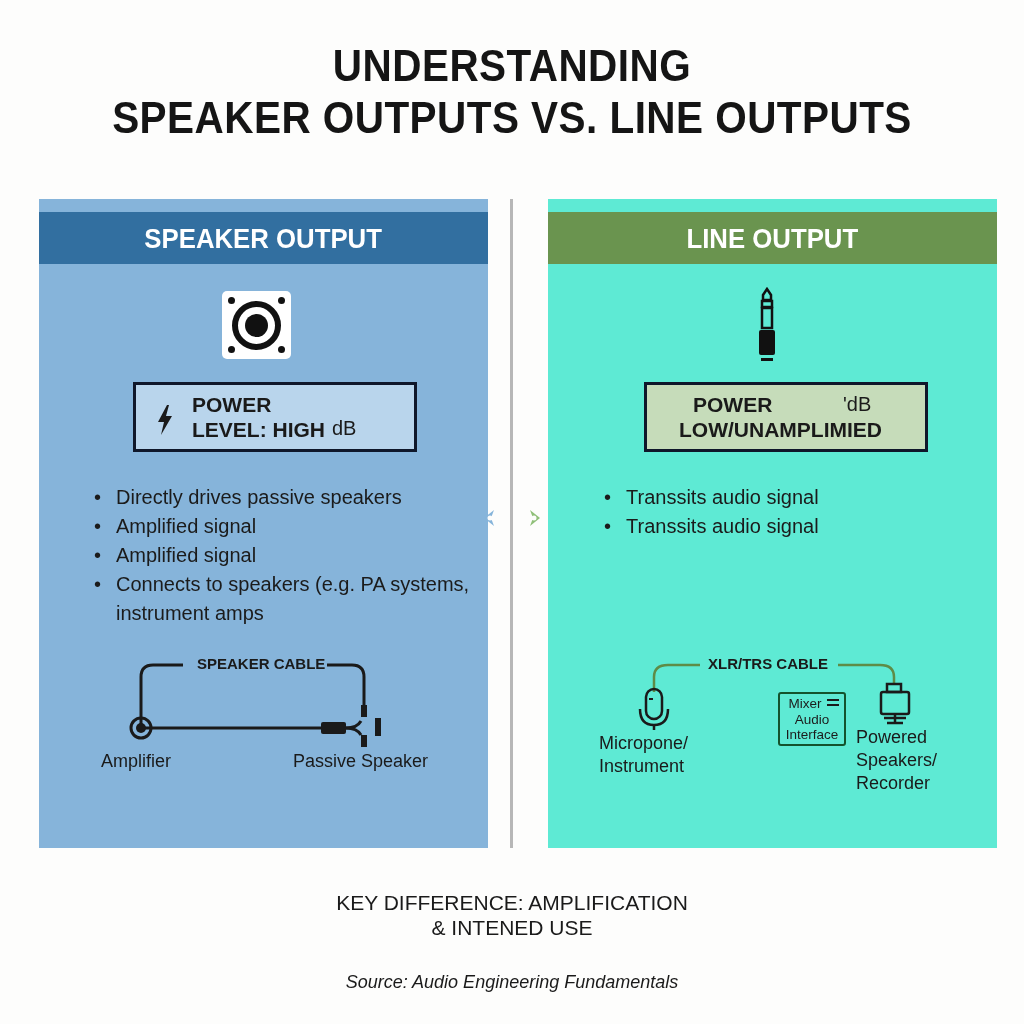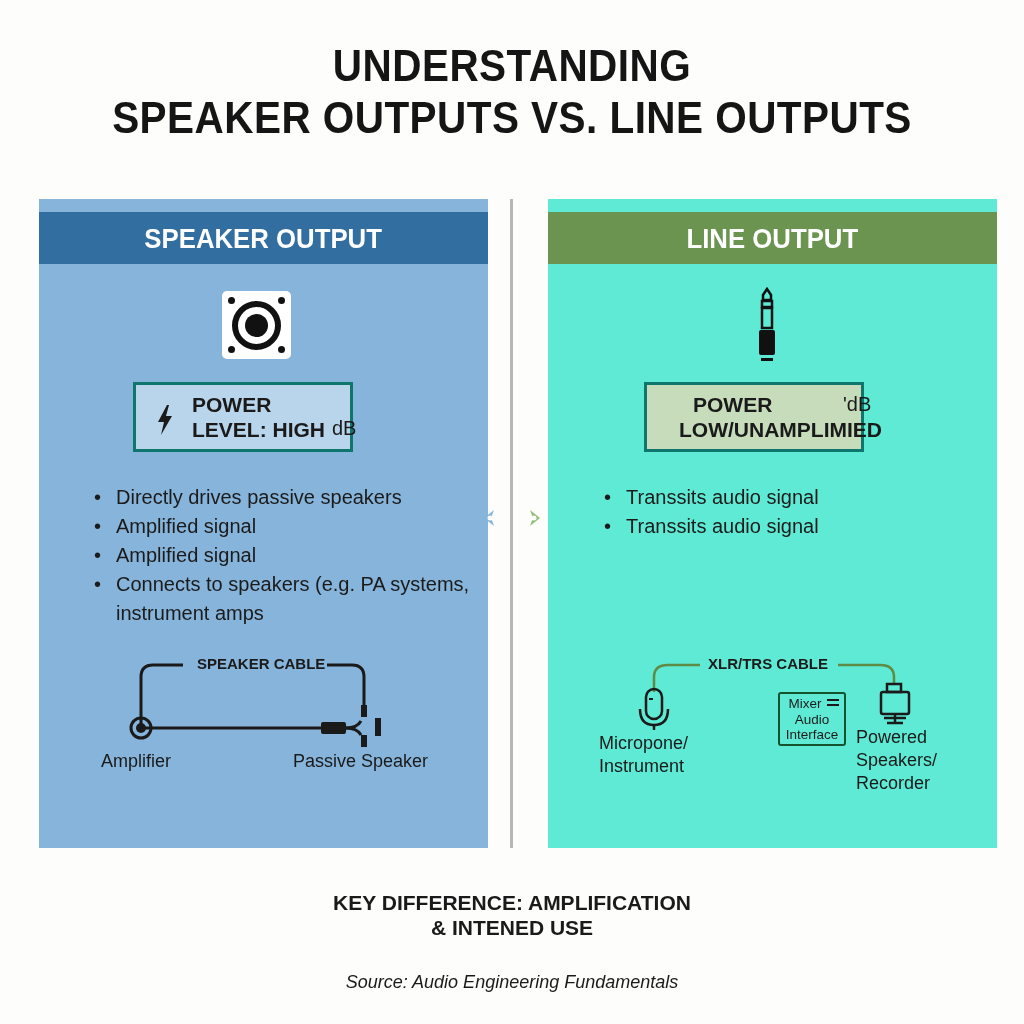--- a/index.html
+++ b/index.html
@@ -32,22 +32,22 @@
   .speaker-icon .dot { position:absolute; width:7px; height:7px; background:#111; border-radius:50%; }
   .speaker-icon .ring {
     position:absolute; left:10px; top:10px; width:37px; height:37px; border:6px solid #111; border-radius:50%;
   }
   .speaker-icon .core {
     position:absolute; left:23px; top:23px; width:23px; height:23px; background:#111; border-radius:50%;
   }
   .jack-icon { position:absolute; left:205px; top:88px; width:28px; height:76px; }
 
   .power-box {
-    position:absolute; top:183px; width:220px; height:70px;
-    border:3px solid #0f766e; box-sizing:border-box;
+    position:absolute; top:183px; width:284px; height:70px;
+    border:3px solid #0f172a; box-sizing:border-box;
   }
   .left .power-box { left:94px; background:#b9d5ec; }
   .right .power-box { left:96px; background:#c6dcba; }
   .power-line { position:absolute; font-weight:bold; font-size:21px; color:#1a1a1a; white-space:nowrap; }
   .db { position:absolute; font-size:20px; color:#1a1a1a; }
   .bolt { position:absolute; left:20px; top:20px; width:18px; height:30px; }
 
   .bullets {
     position:absolute; margin:0; padding:0; list-style:none; font-size:20px; line-height:29px; color:#1b1b1b;
   }
@@ -65,21 +65,21 @@
     border:2px solid #14532d; border-radius:3px; box-sizing:border-box;
     font-size:13.5px; line-height:15.5px; text-align:center; padding-top:2px;
   }
   .mixer-box .eq { position:absolute; right:5px; top:5px; width:12px; height:7px; border-top:2px solid #1a1a1a; border-bottom:2px solid #1a1a1a; box-sizing:border-box; }
 
   .divider { position:absolute; left:510px; top:199px; width:3px; height:649px; background:#b7b7b7; }
   .arrow { position:absolute; top:508px; width:14px; height:20px; }
 
   .key-diff {
     position:absolute; left:0; top:890px; width:1024px; text-align:center;
-    font-weight:bold; font-size:21px; line-height:25px; color:#1a1a1a;
+    font-weight:normal; font-size:21px; line-height:25px; color:#1a1a1a;
   }
   .source {
     position:absolute; left:0; top:972px; width:1024px; text-align:center; font-size:18px; color:#1a1a1a;font-style:italic;
   }
 </style>
 </head>
 <body>
 
 <div class="title">
   <div>UNDERSTANDING</div>

